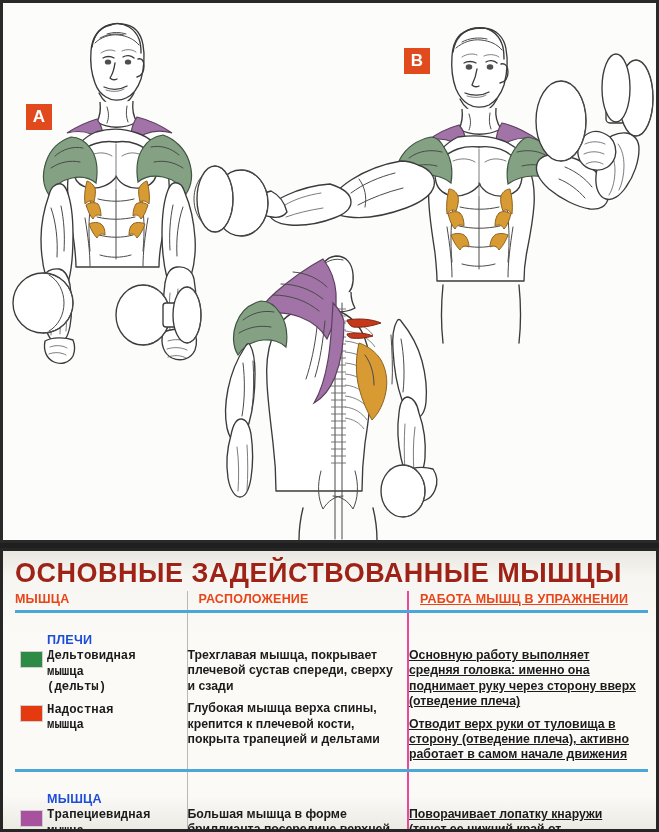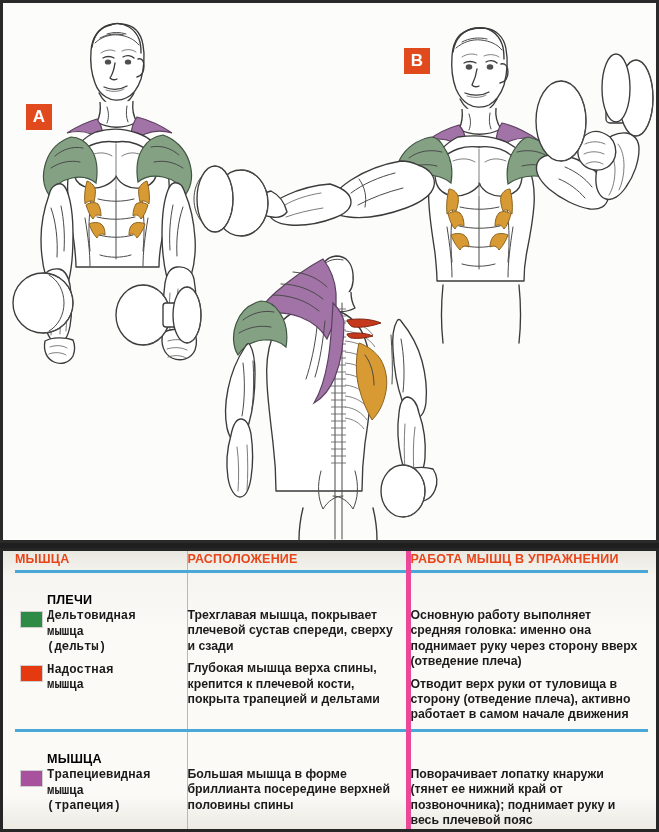--- a/index.html
+++ b/index.html
@@ -59,38 +59,38 @@
   .tbl th{
     text-align:left;
     color:#e8451a;
     font-size:12.5px;
     font-weight:bold;
     letter-spacing:0.2px;
     padding:1px 0 4px 0;
     vertical-align:bottom;
     white-space:nowrap;
   }
-  .tbl th.p2,.tbl th.p3{}
+  .tbl th.p2,.tbl th.p3{padding-left:11px;}
   .tbl th.p2,.tbl td.p2{border-left:1px solid #b9b9b3;}
-  .tbl th.p3,.tbl td.p3{border-left:5px solid #ec4899;}
+  .tbl th.p3,.tbl td.p3{border-left:2px solid #ec4899;text-decoration:underline;}
 
   .bluerule td{border-top:3px solid #4aa8d8;padding:0;height:0;font-size:0;line-height:0;}
 
   .tbl td{
     vertical-align:top;
     font-size:12.3px;
     line-height:15.4px;
     color:#1b1b1b;
     font-weight:bold;
     padding:5px 8px 6px 0;
   }
   .tbl td.p2,.tbl td.p3{}
 
   .grp{
-    font-size:12.6px;font-weight:bold;color:#000000;
+    font-size:12.6px;font-weight:bold;color:#1d4ed8;
     padding:4px 0 1px 32px;letter-spacing:0.2px;
   }
 
   .musclerow{position:relative;padding-left:32px;min-height:20px;font-family:Liberation Mono, monospace;}
   .swatch{
     position:absolute;left:5px;top:2px;width:21px;height:15px;
     border:1px solid #cfcfcf;
   }
   .mname{display:block;}
   .cell-blk{margin:0 0 7px 0;}
@@ -425,20 +425,21 @@
       </svg>
 
       <div class="marker a">A</div>
       <div class="marker b">B</div>
     </div>
   </div>
 
   <div class="table-panel">
     <div class="table-bg"></div>
     <div class="panel-content">
+      <div class="title">ОСНОВНЫЕ ЗАДЕЙСТВОВАННЫЕ МЫШЦЫ</div>
 
       <table class="tbl">
         <colgroup>
             <col class="c1">
             <col class="c2">
             <col class="c3">
           </colgroup>
         <thead>
           <tr>
             <th>МЫШЦА</th>

